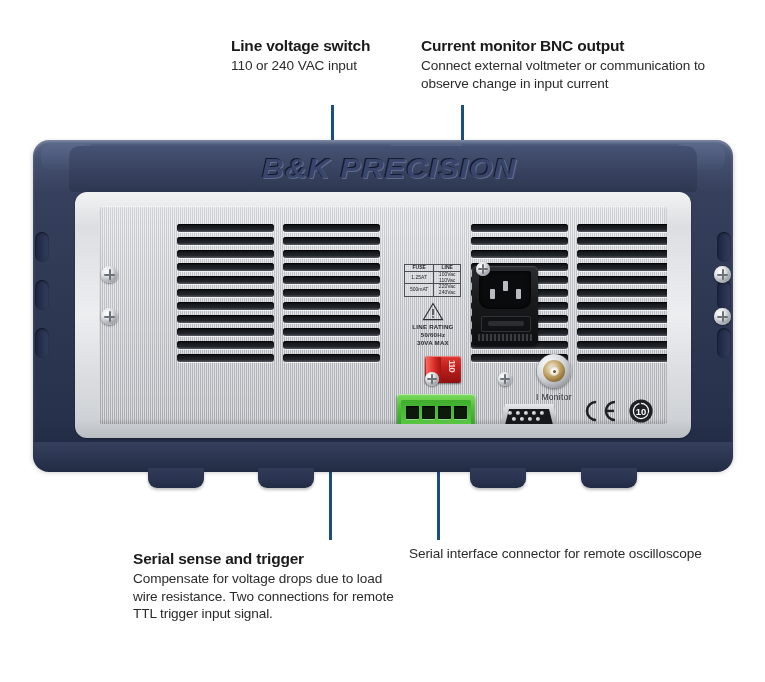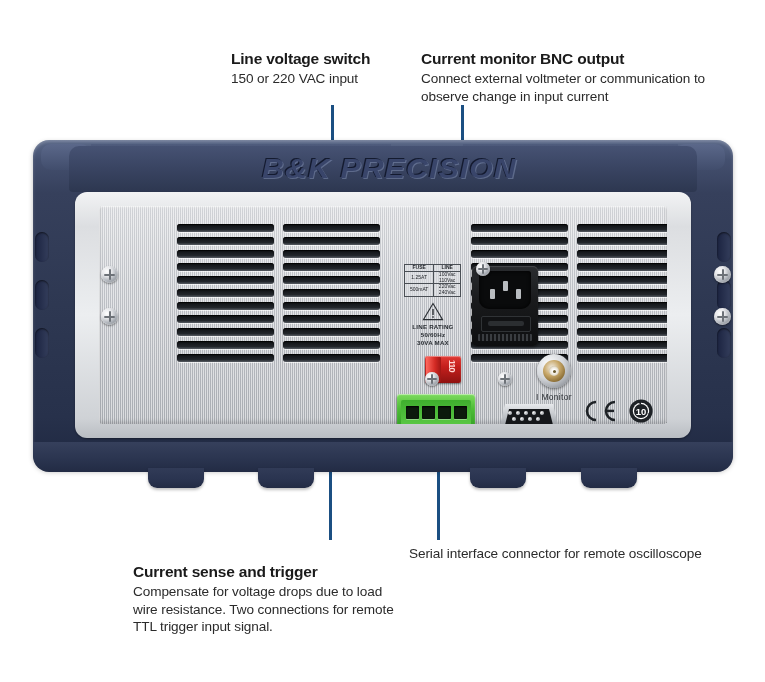--- a/index.html
+++ b/index.html
@@ -10,21 +10,21 @@
     color:#231f20;
     position:relative;
     overflow:hidden;
   }
   .stage{position:absolute;left:0;top:0;width:765px;height:682px;}
 
   
   .callout{position:absolute;}
   .callout .ctitle{
     font-weight:bold;font-size:15.5px;line-height:19px;
-    letter-spacing:-0.2px;color:#1a1a1a;margin:17px 0 2px 0;
+    letter-spacing:-0.2px;color:#1a1a1a;margin:4px 0 2px 0;
   }
   .callout .cbody{
     font-size:13.6px;line-height:17.5px;color:#2b2b2b;margin:0;
     letter-spacing:-0.1px;
   }
   #callout-line-voltage{left:231px;top:32px;width:185px;}
   #callout-current-monitor{left:421px;top:32px;width:330px;}
   #callout-remote-sense{left:133px;top:545px;width:275px;}
   #callout-db9{left:409px;top:545px;width:300px;}
 
@@ -311,30 +311,30 @@
   #ear-left{left:8px;}
   #ear-right{left:642px;}
 </style>
 </head>
 <body>
 
 <div class="stage">
 
   <div class="callout" id="callout-line-voltage">
     <p class="ctitle">Line voltage switch</p>
-    <p class="cbody">150 or 220 VAC input</p>
+    <p class="cbody">110 or 240 VAC input</p>
   </div>
 
   <div class="callout" id="callout-current-monitor">
     <p class="ctitle">Current monitor BNC output</p>
     <p class="cbody">Connect external voltmeter or communication to observe change in input current</p>
   </div>
 
   <div class="callout" id="callout-remote-sense">
-    <p class="ctitle">Current sense and trigger</p>
+    <p class="ctitle">Serial sense and trigger</p>
     <p class="cbody">Compensate for voltage drops due to load wire resistance. Two connections for remote TTL trigger input signal.</p>
   </div>
 
   <div class="callout" id="callout-db9">
     <p class="cbody">Serial interface connector for remote oscilloscope</p>
   </div>
 
   <div class="leader" id="leader-line-voltage"></div>
   <div class="leader" id="leader-current-monitor"></div>
   <div class="leader" id="leader-remote-sense"></div>

